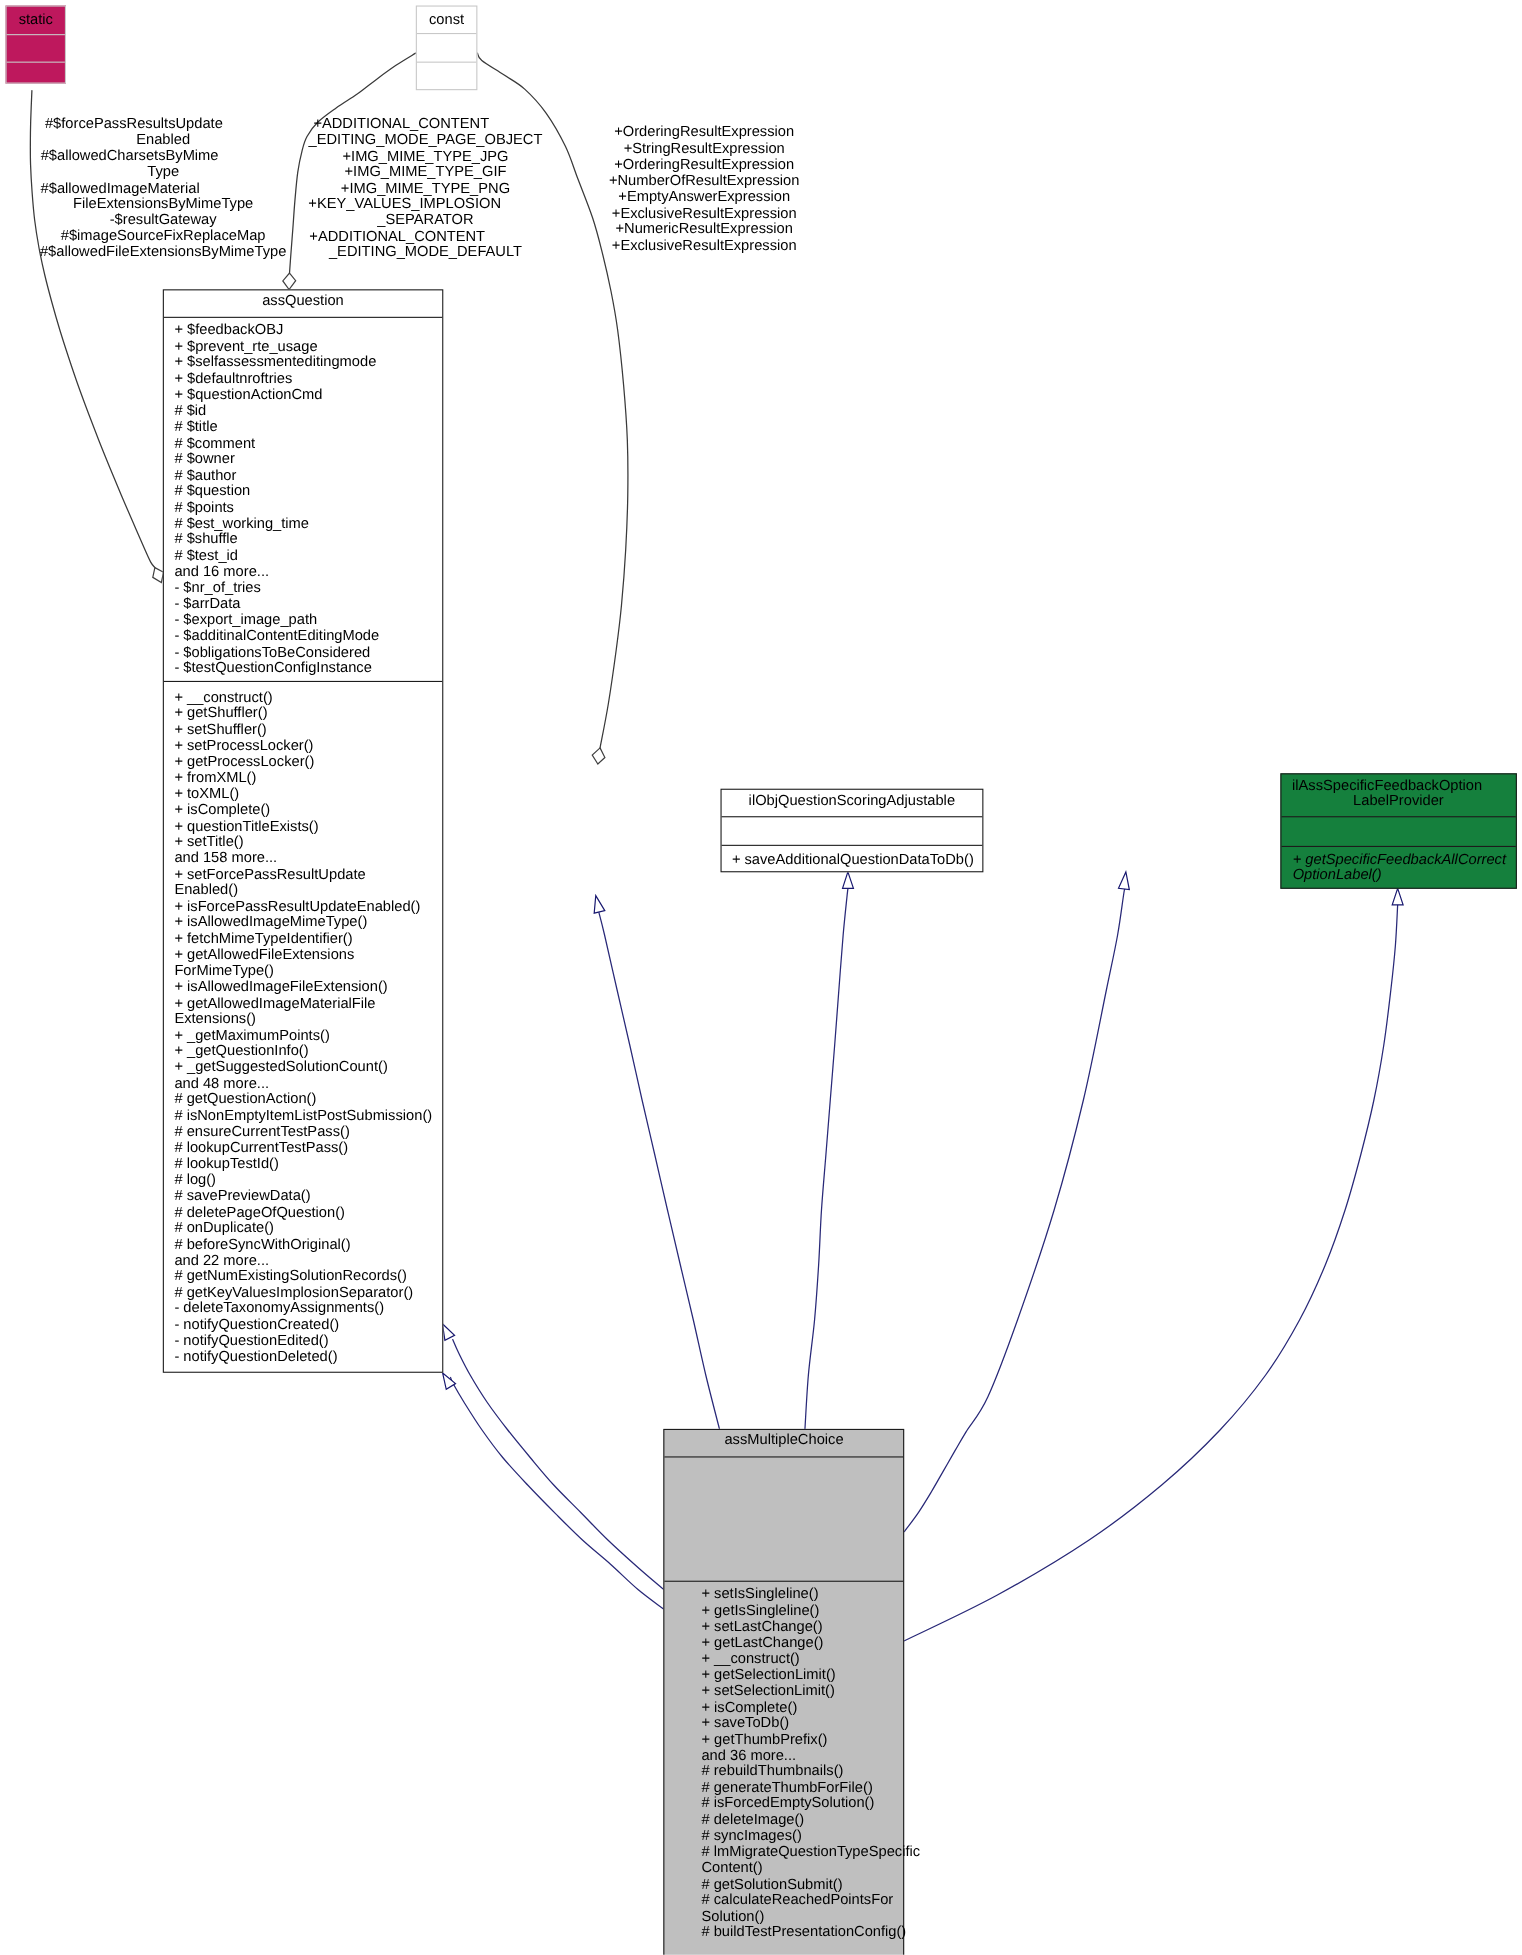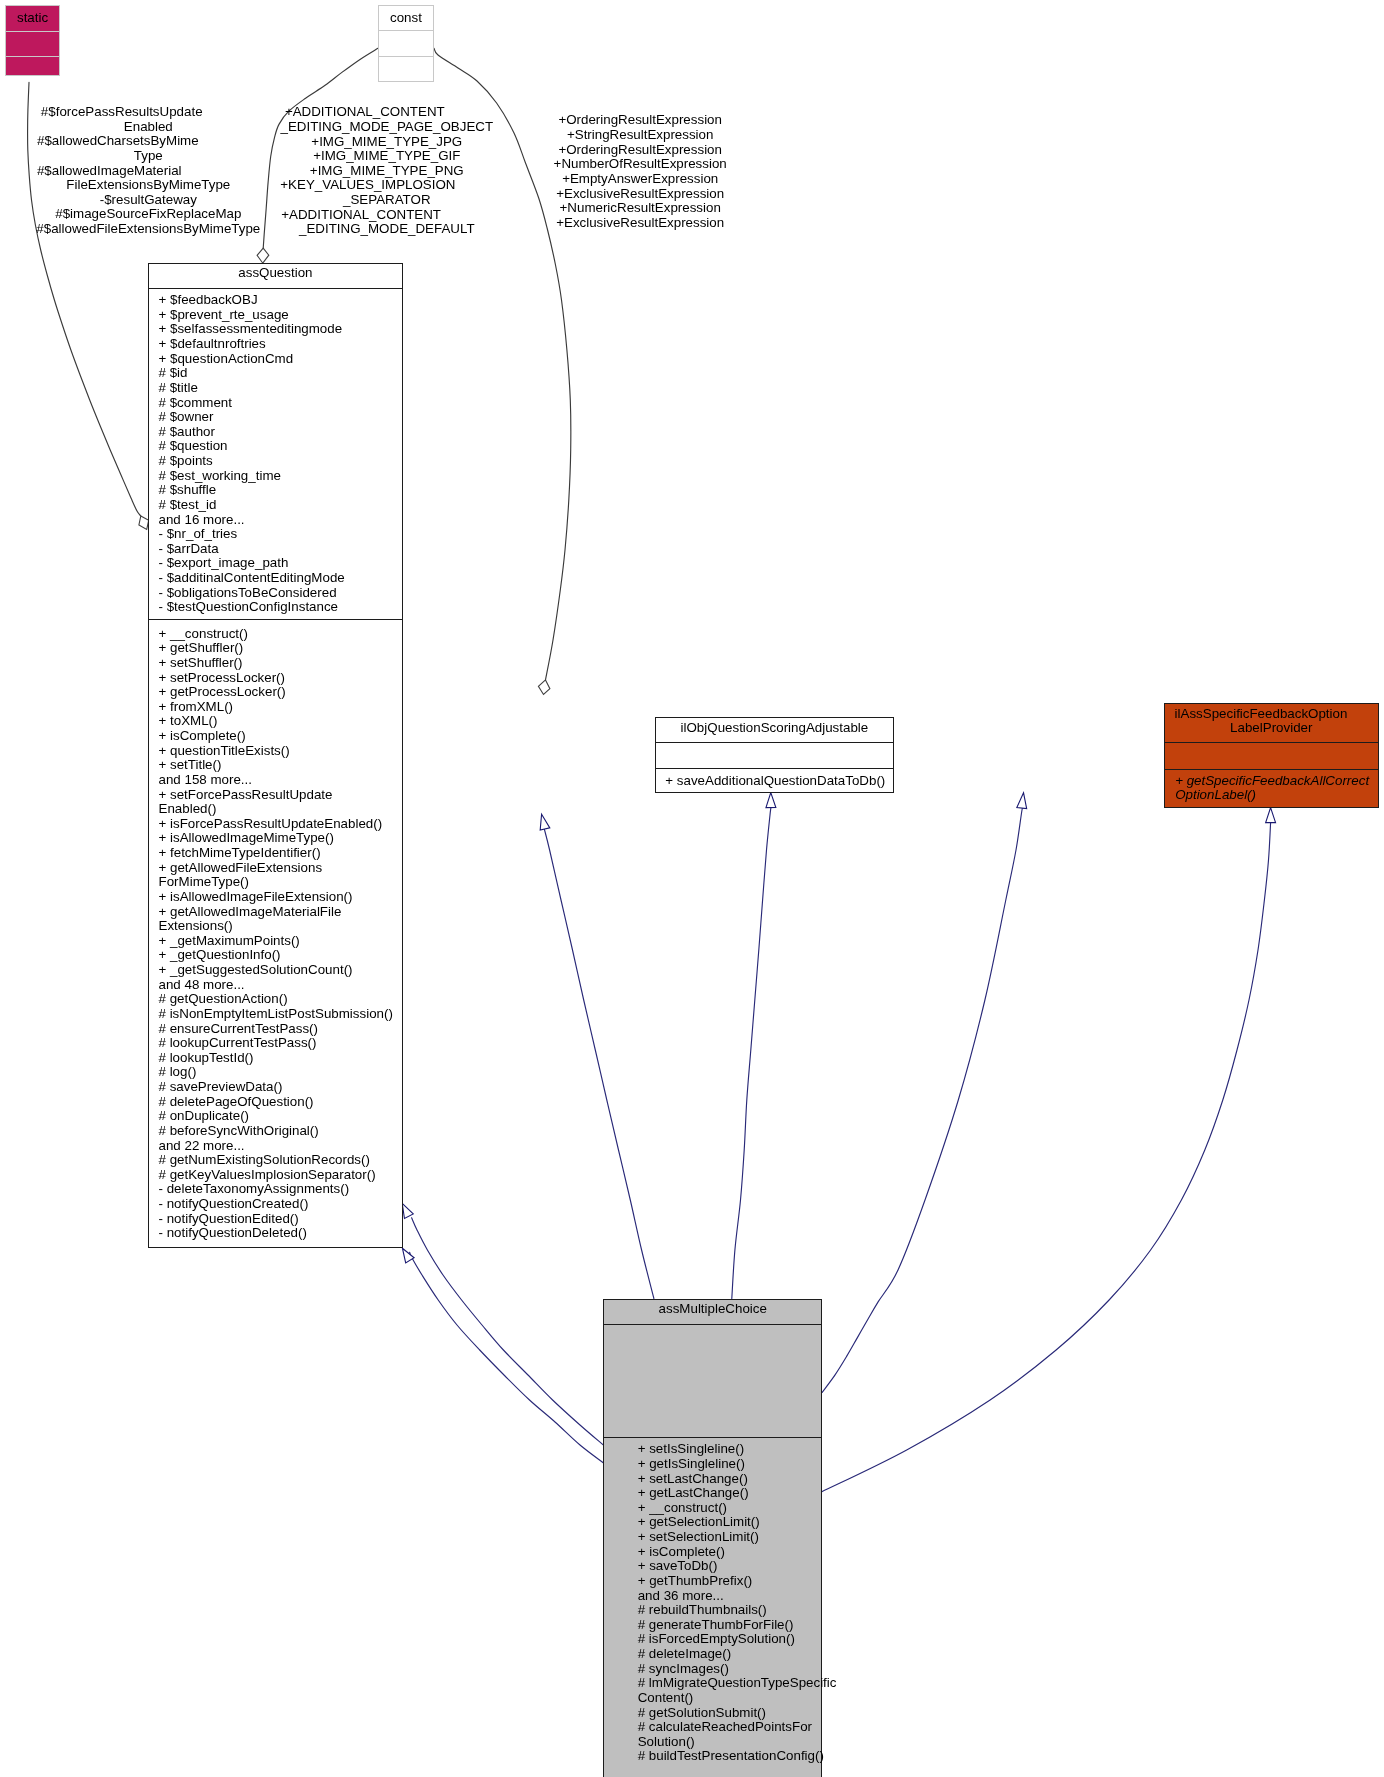--- a/index.html
+++ b/index.html
@@ -134,21 +134,21 @@
     </div>
 <div class="node" style="left:655.00px;top:717.40px;width:238.80px;height:75.40px;border:1.25px solid #1c1c1c;background:#ffffff;padding-left:26px;">
       <div class="ntitle" style="top:2.40px;">ilObjQuestionScoringAdjustable</div>
       <div class="sep" style="top:23.12px;border-top:1.25px solid #1c1c1c;"></div>
       <div class="nmembers" style="top:-730.60px;left:9.35px;width:226.20px;"></div>
       <div class="sep" style="top:49.43px;border-top:1.25px solid #1c1c1c;"></div>
       <div class="nmembers" style="top:55.20px;left:9.35px;width:226.20px;">
         <div class="m">+ saveAdditionalQuestionDataToDb()</div>
       </div>
     </div>
-<div class="node" style="left:1163.60px;top:702.90px;width:215.40px;height:104.80px;border:1.25px solid #1c1c1c;background:#c2410c;">
+<div class="node" style="left:1163.60px;top:702.90px;width:215.40px;height:104.80px;border:1.25px solid #1c1c1c;background:#15803d;">
       <div class="ntitle" style="top:2.80px;left:-20.60px;right:0.00px;"><span>ilAssSpecificFeedbackOption</span></div>
       <div class="ntitle" style="top:17.43px;">LabelProvider</div>
       <div class="sep" style="top:38.02px;border-top:1.25px solid #1c1c1c;"></div>
       <div class="nmembers" style="top:-716.10px;left:10.55px;width:201.60px;"></div>
       <div class="sep" style="top:64.83px;border-top:1.25px solid #1c1c1c;"></div>
       <div class="nmembers" style="top:69.90px;left:10.55px;width:201.60px;font-style:italic;">
         <div class="m">+ getSpecificFeedbackAllCorrect<br>OptionLabel()</div>
       </div>
     </div>
 <div class="node" style="left:603.20px;top:1299.00px;width:219.10px;height:563px;border:1.50px solid #1c1c1c;background:#bfbfbf;">

